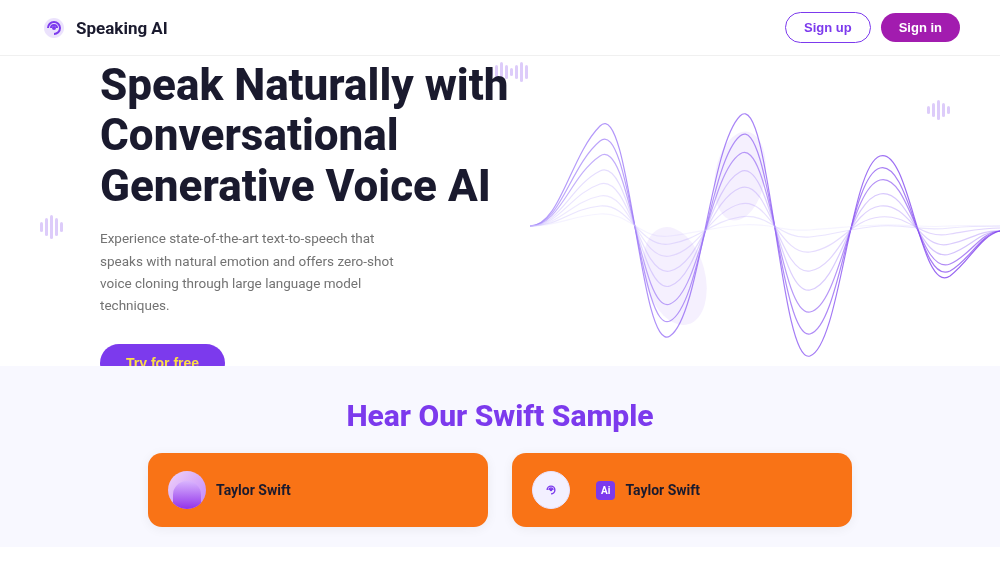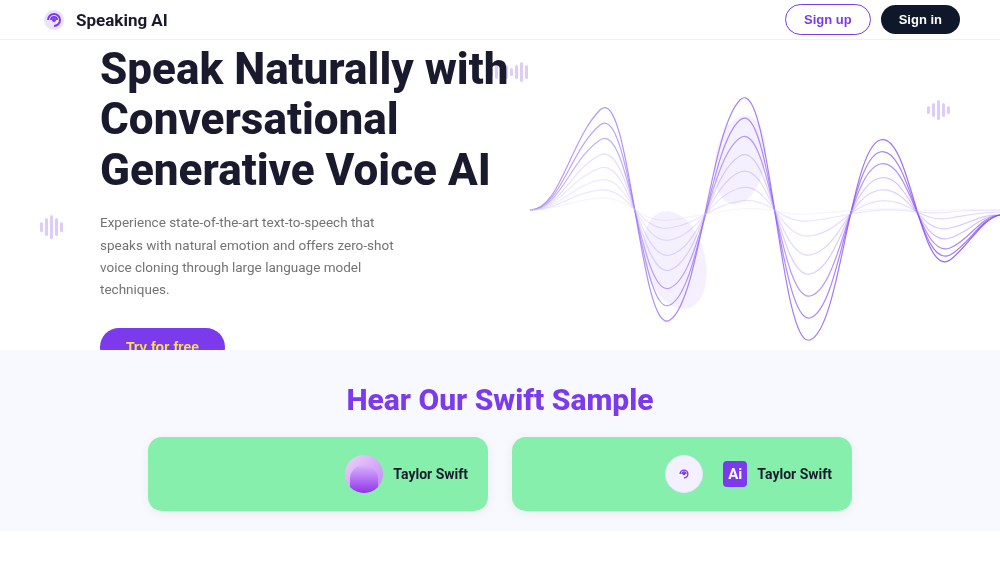--- a/index.html
+++ b/index.html
@@ -11,21 +11,21 @@
       overflow: hidden;
       position: relative;
     }
 
     
     nav {
       display: flex;
       align-items: center;
       justify-content: space-between;
       padding: 0 40px;
-      height: 40px;
+      height: 56px;
       border-bottom: 1px solid #f0f0f0;
       position: relative;
       z-index: 10;
     }
     .nav-logo {
       display: flex;
       align-items: center;
       gap: 8px;
     }
     .logo-icon {
@@ -74,21 +74,21 @@
       background: transparent;
       color: #7c3aed;
       font-size: 13px;
       font-weight: 600;
       cursor: pointer;
     }
     .btn-signin {
       padding: 7px 18px;
       border: none;
       border-radius: 20px;
-      background: #0f172a;
+      background: #a21caf;
       color: #fff;
       font-size: 13px;
       font-weight: 600;
       cursor: pointer;
     }
 
     
     .hero {
       display: flex;
       align-items: center;
@@ -176,31 +176,30 @@
       font-weight: 800;
       color: #7c3aed;
       margin-bottom: 20px;
     }
     .voice-cards {
       display: flex;
       gap: 24px;
       justify-content: center;
     }
     .voice-card {
-      background: #86efac;
+      background: #f97316;
       border-radius: 14px;
       padding: 18px 20px;
       width: 340px;
       display: flex;
       flex-direction: column;
       gap: 10px;
       box-shadow: 0 2px 12px rgba(0,0,0,0.06);
       position: relative;
       overflow: hidden;
-      align-items: flex-end;
     }
     .voice-card-header {
       display: flex;
       align-items: center;
       gap: 10px;
     }
     .avatar-photo {
       width: 38px;
       height: 38px;
       border-radius: 50%;
@@ -212,25 +211,25 @@
       border-radius: 50%;
       background: #f3f0ff;
       display: flex;
       align-items: center;
       justify-content: center;
       border: 1.5px solid #e9e3ff;
     }
     .ai-badge {
       background: #7c3aed;
       color: #fff;
-      font-size: 15px;
+      font-size: 10px;
       font-weight: 700;
       padding: 4px 5px;
       border-radius: 4px;
-      margin-left: 10px;
+      margin-left: 16px;
     }
     .voice-card-name {
       font-size: 14px;
       font-weight: 700;
       color: #1a1a2e;
     }
   </style>
 </head>
 <body>
 

